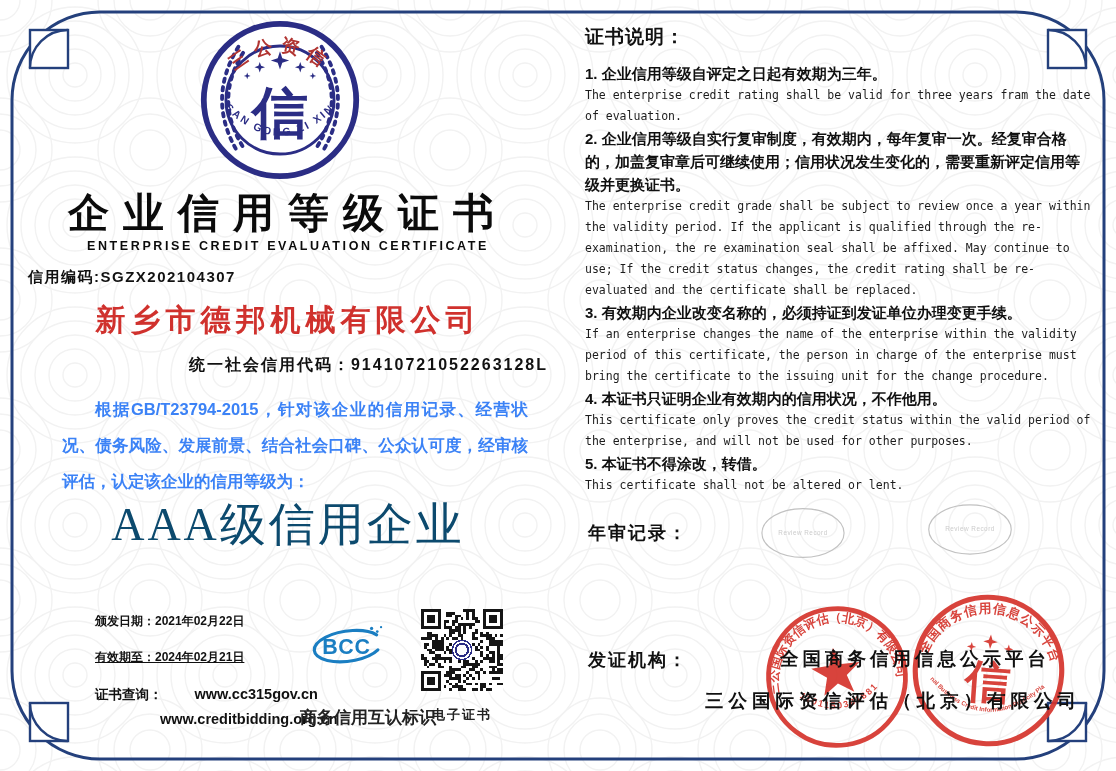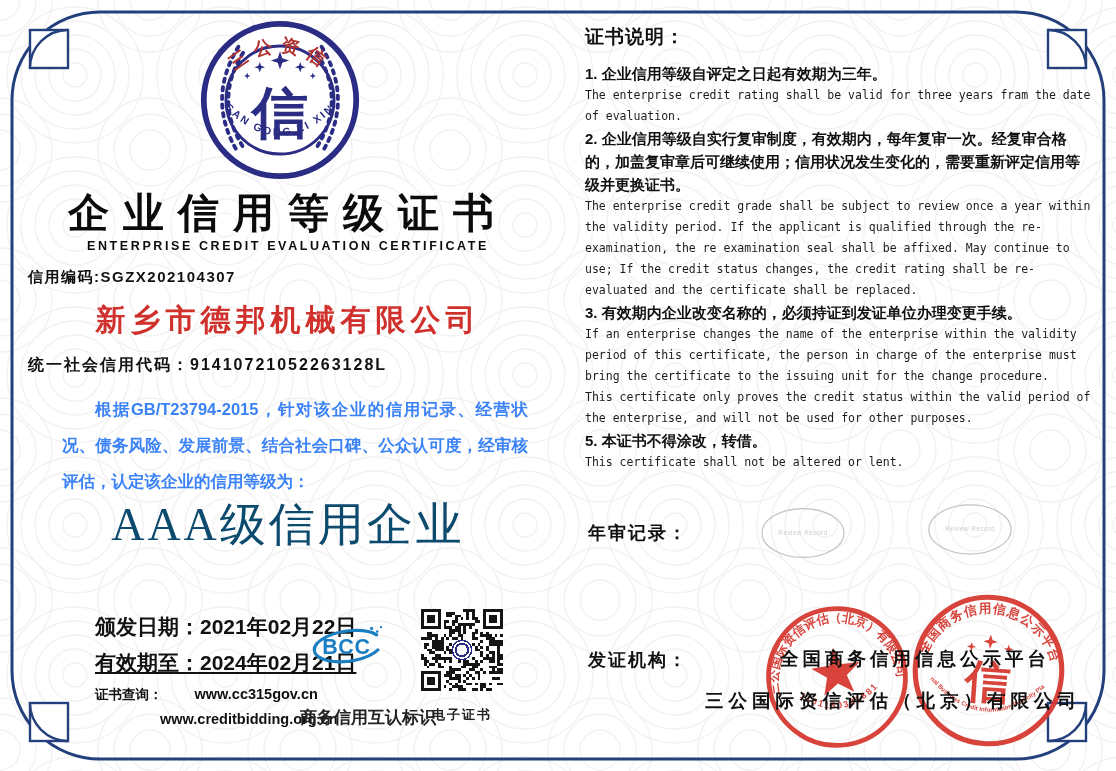--- a/index.html
+++ b/index.html
@@ -12,24 +12,24 @@
   
   #bg-pattern{left:0;top:0;z-index:0;}
   #border-frame{left:0;top:0;z-index:1;pointer-events:none;}
   .content{z-index:2;}
   
   #logo{left:198px;top:18px;width:164px;height:164px;}
   #title-cn{left:28px;top:186px;width:520px;text-align:center;font-size:41px;font-weight:800;letter-spacing:14px;color:#0b0b0b;white-space:nowrap;}
   #title-en{left:28px;top:239px;width:520px;text-align:center;font-size:12.5px;font-weight:700;letter-spacing:2.6px;color:#0b0b0b;white-space:nowrap;}
   #credit-code{left:28px;top:268px;width:520px;text-align:left;font-size:15px;font-weight:700;letter-spacing:1.5px;}
   #company-name{left:18px;top:300px;width:540px;text-align:center;font-size:30px;font-weight:800;letter-spacing:5px;color:#d0312d;white-space:nowrap;}
-  #uscc{left:28px;top:355px;width:520px;text-align:left;font-size:16px;font-weight:700;letter-spacing:2px;}
+  #uscc{left:28px;top:355px;width:520px;text-align:right;font-size:16px;font-weight:700;letter-spacing:2px;}
   #paragraph{left:62px;top:391px;width:466px;font-size:16.5px;font-weight:600;line-height:36px;text-align:justify;text-indent:2em;color:#3b82f6;}
   #rating{left:28px;top:494px;width:520px;text-align:center;font-size:46px;font-weight:400;letter-spacing:3px;color:#0c4a6e;font-family:"Liberation Serif","DejaVu Serif",serif;white-space:nowrap;}
-  .date-row{left:95px;font-size:21px;font-weight:700;white-space:nowrap;}
+  .date-row{left:95px;font-size:12px;font-weight:700;white-space:nowrap;}
   #date-issue{top:613px;}
   #date-expiry{top:649px;text-decoration:underline;}
   #query-row1{left:95px;top:686px;font-size:13.5px;font-weight:700;white-space:nowrap;}
   #query-row1 .url{font-size:14.5px;margin-left:32px;}
   #query-url2{left:160px;top:711px;font-size:14.5px;font-weight:700;white-space:nowrap;}
   #bcc-logo{left:306px;top:622px;width:82px;height:47px;}
   #bcc-label{left:300px;top:706px;width:100px;text-align:center;font-size:17px;font-weight:600;color:#222;white-space:nowrap;}
   #qr-code{left:421px;top:609px;width:82px;height:82px;}
   #qr-label{left:421px;top:706px;width:82px;text-align:center;font-size:13px;font-weight:600;letter-spacing:2px;color:#222;}
   
@@ -178,20 +178,21 @@
 
   <div id="instr-heading" class="abs content">证书说明：</div>
 
   <div id="instructions" class="abs content">
     <div class="cn">1. 企业信用等级自评定之日起有效期为三年。</div>
     <div class="en">The enterprise credit rating shall be valid for three years fram the date of evaluation.</div>
     <div class="cn">2. 企业信用等级自实行复审制度，有效期内，每年复审一次。经复审合格的，加盖复审章后可继续使用；信用状况发生变化的，需要重新评定信用等级并更换证书。</div>
     <div class="en">The enterprise credit grade shall be subject to review once a year within the validity period. If the applicant is qualified through the re-examination, the re examination seal shall be affixed. May continue to use; If the credit status changes, the credit rating shall be re-evaluated and the certificate shall be replaced.</div>
     <div class="cn">3. 有效期内企业改变名称的，必须持证到发证单位办理变更手续。</div>
     <div class="en">If an enterprise changes the name of the enterprise within the validity period of this certificate, the person in charge of the enterprise must bring the certificate to the issuing unit for the change procedure.</div>
+    <div class="cn">4. 本证书只证明企业有效期内的信用状况，不作他用。</div>
     <div class="en">This certificate only proves the credit status within the valid period of the enterprise, and will not be used for other purposes.</div>
     <div class="cn">5. 本证书不得涂改，转借。</div>
     <div class="en">This certificate shall not be altered or lent.</div>
   </div>
 
   <div id="annual-label" class="abs content">年审记录：</div>
 
   <svg id="review-oval-1" class="abs content" viewBox="0 0 90 56">
     <ellipse cx="45" cy="28" rx="42" ry="25" fill="none" stroke="#c2c2c2" stroke-width="1.2"></ellipse>
     <text x="45" y="30" text-anchor="middle" font-size="6.5" fill="#cccccc" letter-spacing="0.5">Review Record</text>

